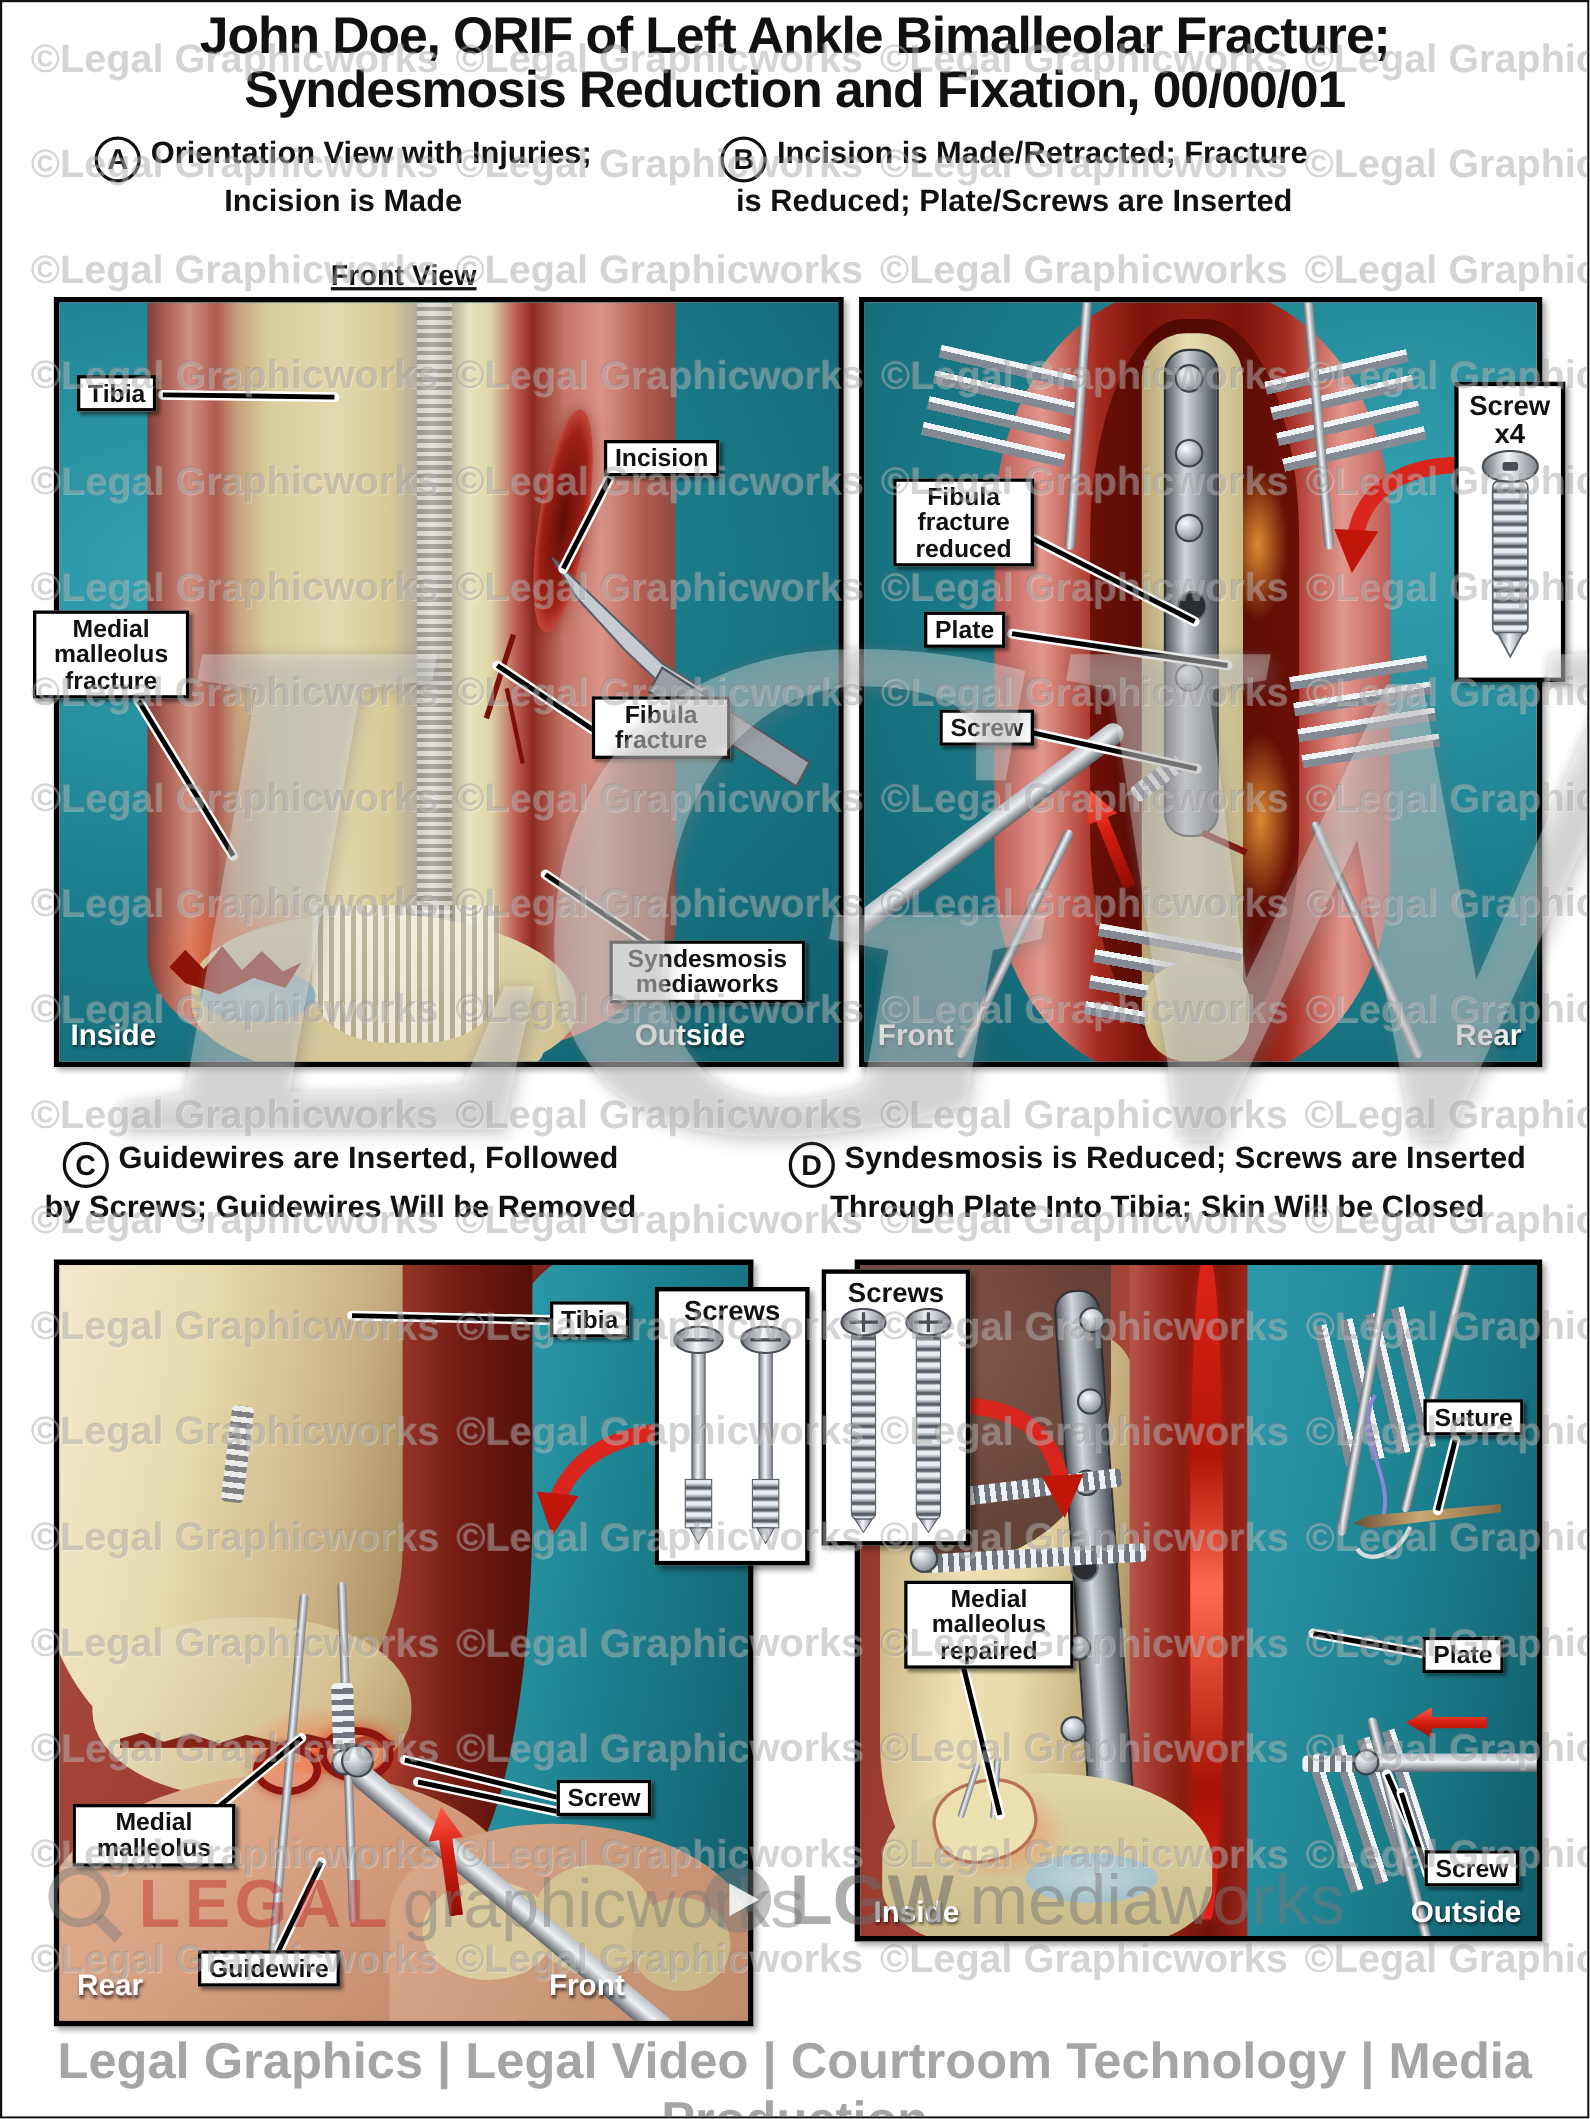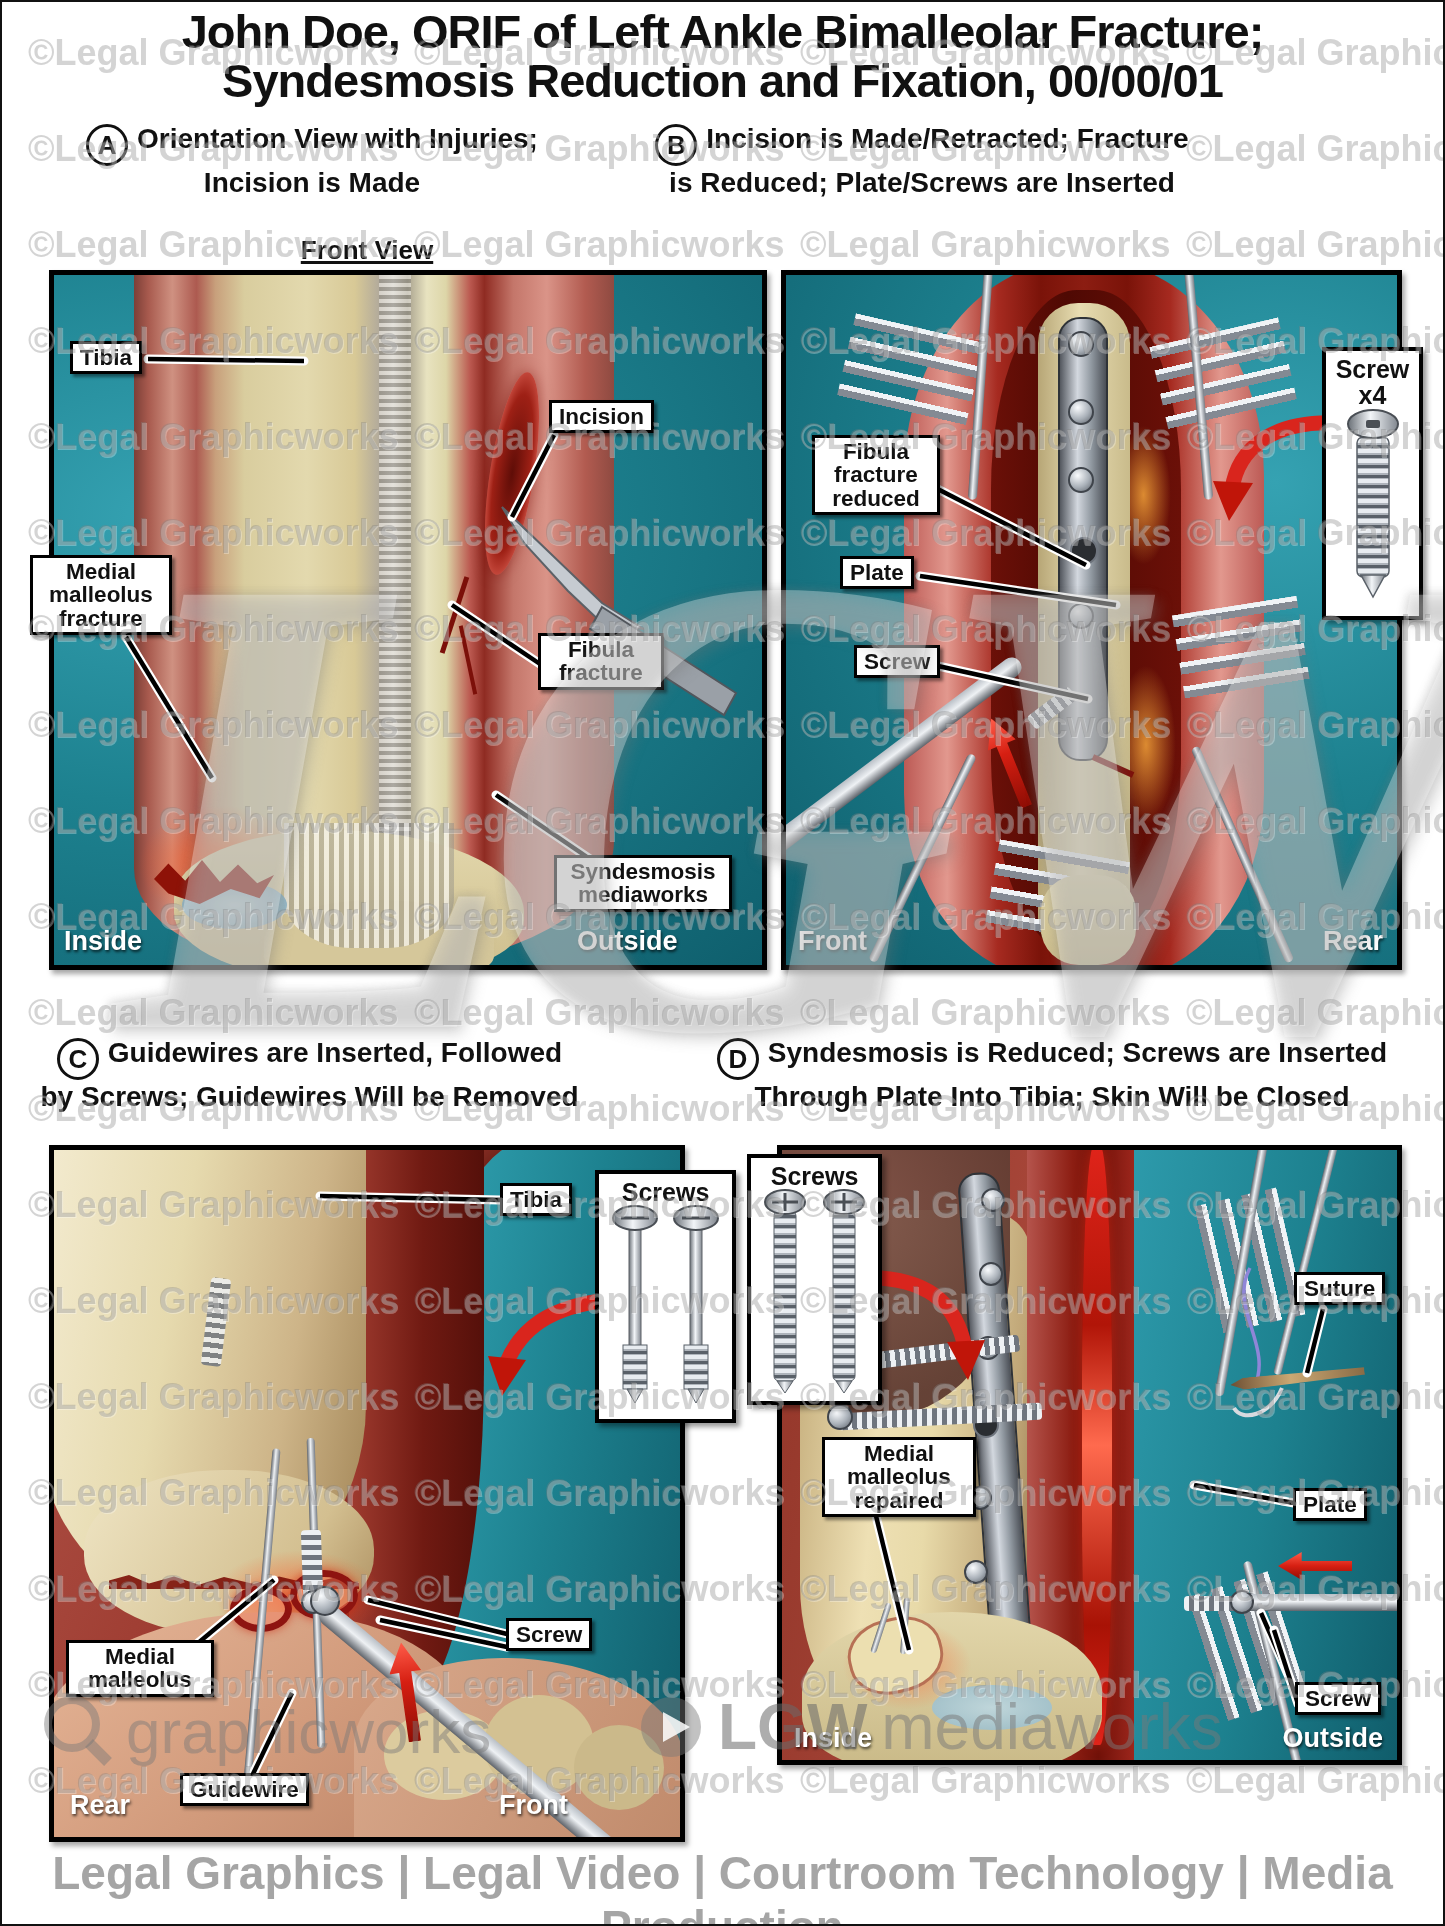--- a/index.html
+++ b/index.html
@@ -412,20 +412,21 @@
       <div class="wm-tile" style="left: 26px; top: 1758px;">©Legal Graphicworks</div>
       <div class="wm-tile" style="left: 412px; top: 1758px;">©Legal Graphicworks</div>
       <div class="wm-tile" style="left: 798px; top: 1758px;">©Legal Graphicworks</div>
       <div class="wm-tile" style="left: 1184px; top: 1758px;">©Legal Graphicworks</div>
     </div>
   <div id="wm-legal">
     <svg width="74" height="74">
       <circle cx="30" cy="30" r="24" fill="none" stroke="rgba(120,120,120,.45)" stroke-width="8"></circle>
       <line x1="47" y1="49" x2="66" y2="68" stroke="rgba(120,120,120,.45)" stroke-width="11"></line>
     </svg>
+    <span class="red">LEGAL</span>
     <span class="gray">graphicworks</span>
   </div>
   <div id="wm-media">
     <svg width="66" height="66">
       <circle cx="33" cy="33" r="30" fill="rgba(120,120,120,.45)"></circle>
       <polygon points="25,18 52,33 25,48" fill="rgba(255,255,255,.85)"></polygon>
     </svg>
     <span class="b">LGW</span>
     <span>mediaworks</span>
   </div>

